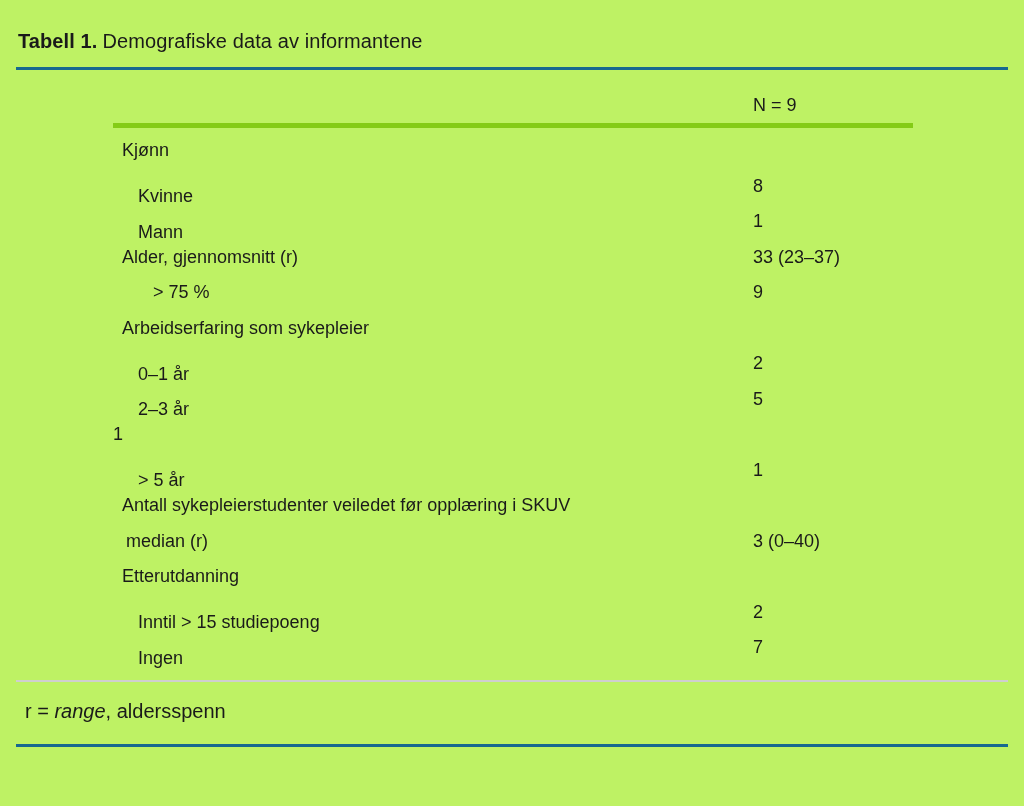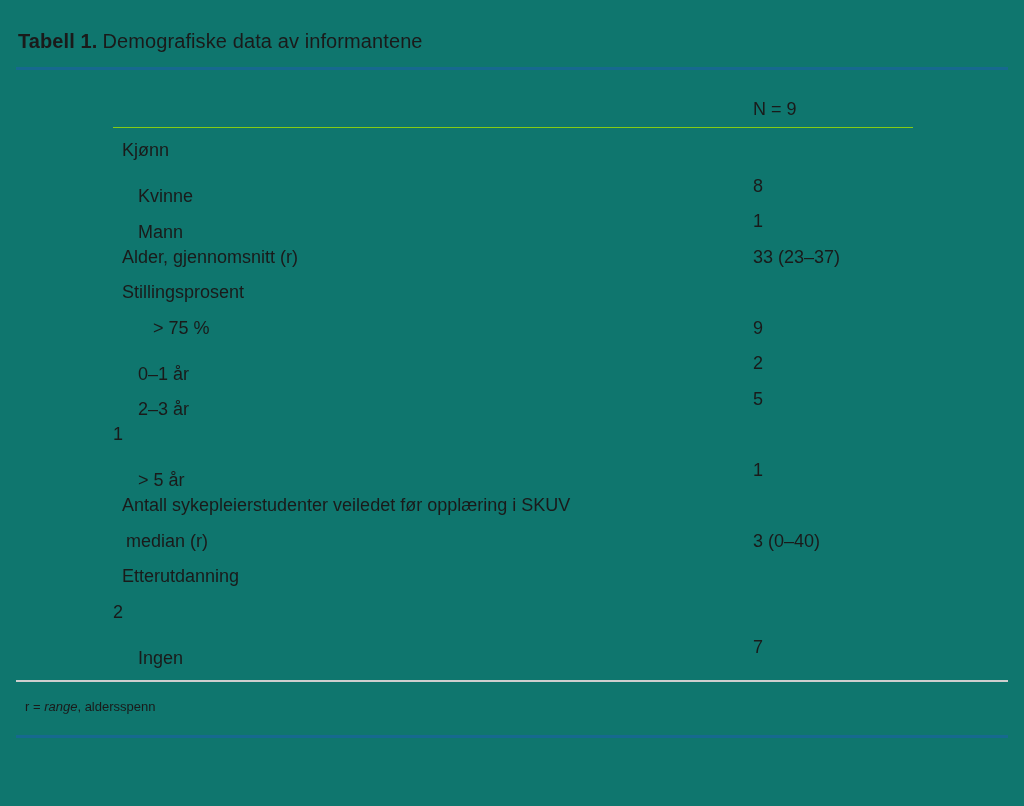--- a/index.html
+++ b/index.html
@@ -1,20 +1,20 @@
 <!DOCTYPE html>
 <html><head>
 <meta charset="utf-8">
 <style>
   * { margin: 0; padding: 0; box-sizing: border-box; }
   html, body { background: #ffffff; }
   .page {
     width: 1024px;
     height: 806px;
-    background: #0f766e;
+    background: #bef264;
     font-family: "Liberation Sans", sans-serif;
     color: #1a1a1a;
     overflow: hidden;
     position: relative;
   }
   .title {
     padding: 28px 18px 0 18px;
     font-size: 20px;
     line-height: 1.3;
     letter-spacing: 0.1px;
@@ -34,21 +34,21 @@
   .rule-top { margin-top: 13px; }
   .table-wrap {
     margin: 0 111px 0 113px;
     font-size: 18px;
   }
   .thead {
     display: flex;
     align-items: flex-end;
     height: 58px;
     padding-bottom: 7px;
-    border-bottom: 1px solid #84cc16;
+    border-bottom: 5px solid #84cc16;
   }
   .tbody { padding-top: 5px; }
   .trow {
     display: flex;
     align-items: center;
     height: 35.5px;
   }
   .label-cell {
     width: 640px;
     flex: 0 0 640px;
@@ -62,21 +62,21 @@
   .indent-1 { padding-left: 25px; margin-top: 21px; }
   .indent-2 { padding-left: 40px; }
   .indent-3 { padding-left: 13px; }
   .rule-gray {
     height: 2px;
     background: #CFCFCF;
     margin-top: 14px;
   }
   .footnote {
     margin: 18px 0 0 25px;
-    font-size: 13px;
+    font-size: 20px;
     line-height: 1.15;
     color: #1a1a1a;
   }
   .footnote em { font-style: italic; }
   .rule-bottom { margin-top: 21px; }
 </style>
 </head>
 <body>
 
 <div class="page">
@@ -103,26 +103,26 @@
         </div>
         <div class="trow">
           <div class="label-cell indent-1">Mann</div>
           <div class="value-cell">1</div>
         </div>
         <div class="trow">
           <div class="label-cell indent-0">Alder, gjennomsnitt (r)</div>
           <div class="value-cell">33 (23–37)</div>
         </div>
         <div class="trow">
-          <div class="label-cell indent-0">Stillingsprosent</div>
-          <div class="value-cell"></div>
+          <div class="label-cell indent-2">&gt; 75 %</div>
+          <div class="value-cell">9</div>
         </div>
         <div class="trow">
-          <div class="label-cell indent-2">&gt; 75 %</div>
-          <div class="value-cell">9</div>
+          <div class="label-cell indent-0">Arbeidserfaring som sykepleier</div>
+          <div class="value-cell"></div>
         </div>
         <div class="trow">
           <div class="label-cell indent-1">0–1 år</div>
           <div class="value-cell">2</div>
         </div>
         <div class="trow">
           <div class="label-cell indent-1">2–3 år</div>
           <div class="value-cell">5</div>
         </div>
         <div class="trow">
@@ -138,20 +138,21 @@
         </div>
         <div class="trow">
           <div class="label-cell indent-3">median (r)</div>
           <div class="value-cell">3 (0–40)</div>
         </div>
         <div class="trow">
           <div class="label-cell indent-0">Etterutdanning</div>
           <div class="value-cell"></div>
         </div>
         <div class="trow">
+          <div class="label-cell indent-1">Inntil &gt; 15 studiepoeng</div>
           <div class="value-cell">2</div>
         </div>
         <div class="trow">
           <div class="label-cell indent-1">Ingen</div>
           <div class="value-cell">7</div>
         </div>
       </div>
   </div>
 
   <div class="rule rule-gray"></div>

